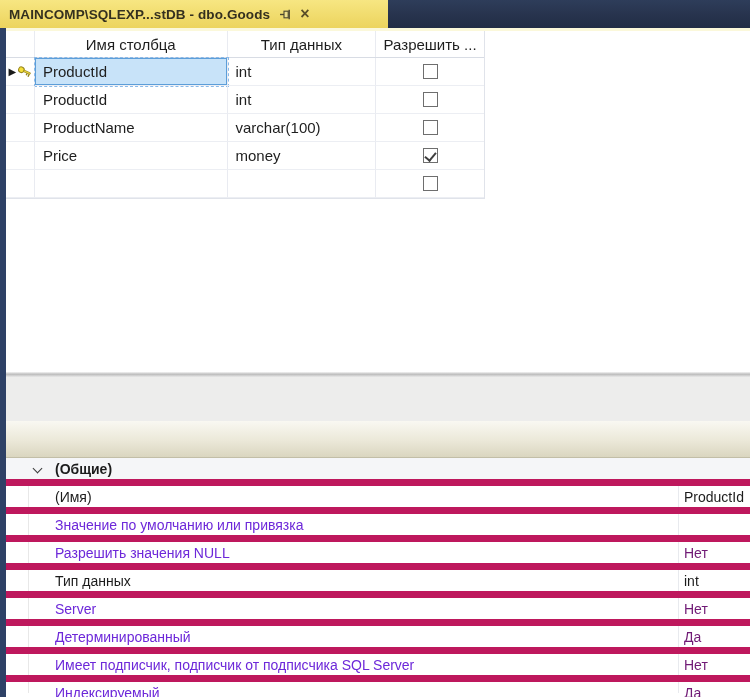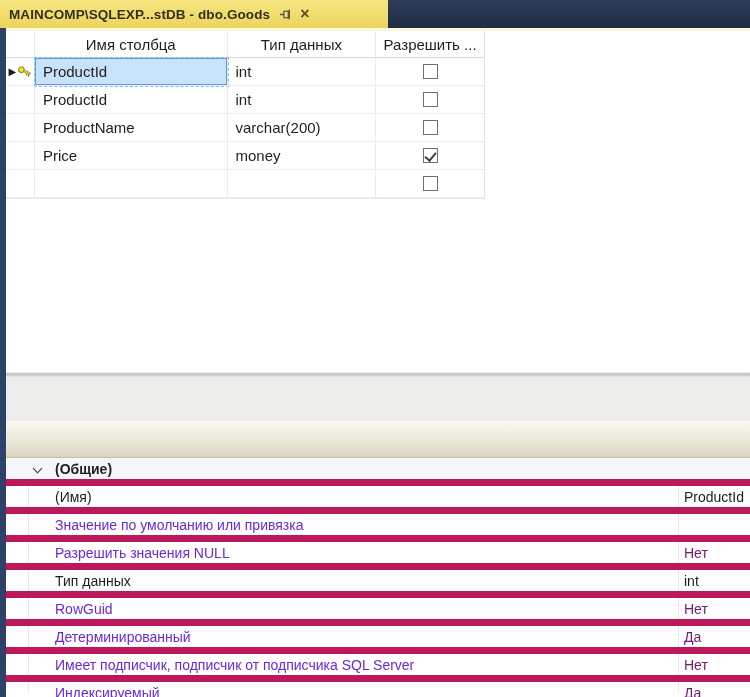--- a/index.html
+++ b/index.html
@@ -118,21 +118,21 @@
     <div class="d-cell c-name">ProductId</div>
     <div class="d-cell c-type">int</div>
     <div class="d-cell c-null">
       <span class="cb" role="checkbox" aria-checked="false"></span>
     </div>
   </div>
 
   <div class="d-row">
     <div class="d-cell c-sel"></div>
     <div class="d-cell c-name">ProductName</div>
-    <div class="d-cell c-type">varchar(200)</div>
+    <div class="d-cell c-type">varchar(100)</div>
     <div class="d-cell c-null">
       <span class="cb" role="checkbox" aria-checked="false"></span>
     </div>
   </div>
 
   <div class="d-row">
     <div class="d-cell c-sel"></div>
     <div class="d-cell c-name">Price</div>
     <div class="d-cell c-type">money</div>
     <div class="d-cell c-null">
@@ -182,21 +182,21 @@
   <div class="p-row">
     <span class="p-name muted">Разрешить значения NULL</span>
     <span class="p-val muted">Нет</span>
   </div>
   <div class="p-row">
     <span class="p-name">Тип данных</span>
     <span class="p-val">int</span>
   </div>
 
   <div class="p-row">
-    <span class="p-name muted">RowGuid</span>
+    <span class="p-name muted">Server</span>
     <span class="p-val muted">Нет</span>
   </div>
   <div class="p-row">
     <span class="p-name muted">Детерминированный</span>
     <span class="p-val muted">Да</span>
   </div>
   <div class="p-row">
     <span class="p-name muted">Имеет подписчик, подписчик от подписчика SQL Server</span>
     <span class="p-val muted">Нет</span>
   </div>

